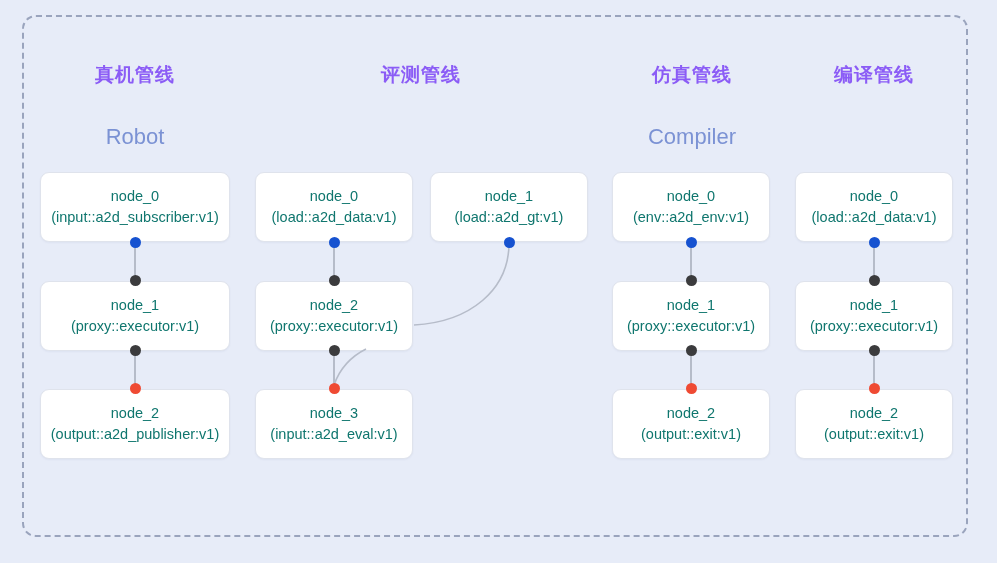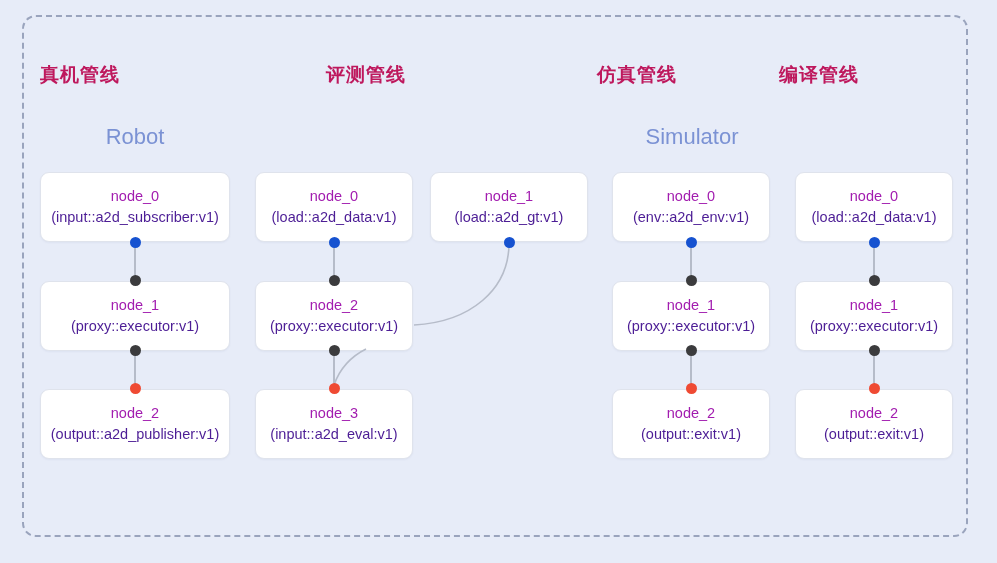--- a/index.html
+++ b/index.html
@@ -32,23 +32,24 @@
     height: 522px;
     box-sizing: border-box;
     border: 2px dashed #9aa4bd;
     border-radius: 14px;
     background: transparent;
   }
 
   
   .col-title-cn {
     position: absolute;
+    text-align: center;
     font-size: 19px;
     font-weight: bold;
-    color: #be185d;
+    color: #8b5cf6;
     letter-spacing: 1px;
     white-space: nowrap;
   }
   .col-title-en {
     position: absolute;
     text-align: center;
     font-size: 22px;
     font-weight: normal;
     color: #7b92d4;
     white-space: nowrap;
@@ -63,27 +64,27 @@
     border-radius: 9px;
     box-shadow: 0 1px 2px rgba(40,60,110,0.05);
     display: flex;
     flex-direction: column;
     align-items: center;
     justify-content: center;
     gap: 4px;
   }
   .node-title {
     font-size: 14.5px;
-    color: #a21caf;
+    color: #0f766e;
     line-height: 1.15;
     white-space: nowrap;
   }
   .node-sub {
     font-size: 14.5px;
-    color: #4c1d95;
+    color: #0f766e;
     line-height: 1.15;
     white-space: nowrap;
   }
 
   
   .port {
     position: absolute;
     width: 11px;
     height: 11px;
     border-radius: 50%;
@@ -120,21 +121,21 @@
 <div id="canvas">
 
   <div class="group-frame"></div>
 
   <div class="col-title-cn" style="left:40px; top:62px; width:190px;">真机管线</div>
   <div class="col-title-en" style="left:40px; top:124px; width:190px;">Robot</div>
 
   <div class="col-title-cn" style="left:326px; top:62px; width:190px;">评测管线</div>
 
   <div class="col-title-cn" style="left:597px; top:62px; width:190px;">仿真管线</div>
-  <div class="col-title-en" style="left:597px; top:124px; width:190px;">Simulator</div>
+  <div class="col-title-en" style="left:597px; top:124px; width:190px;">Compiler</div>
 
   <div class="col-title-cn" style="left:779px; top:62px; width:190px;">编译管线</div>
 
   <svg class="edges" viewBox="0 0 997 563">
     <path d="M 509 243 C 509 290 470 322 414 325" fill="none" stroke="#b6bcc9" stroke-width="1.6"></path>
     <path d="M 366 349 C 352 356 340 368 334 385" fill="none" stroke="#b6bcc9" stroke-width="1.6"></path>
   </svg>
 
   <div class="edge-v" style="left:135px; top:242px; height:37px;"></div>
   <div class="edge-v" style="left:135px; top:350px; height:37px;"></div>

